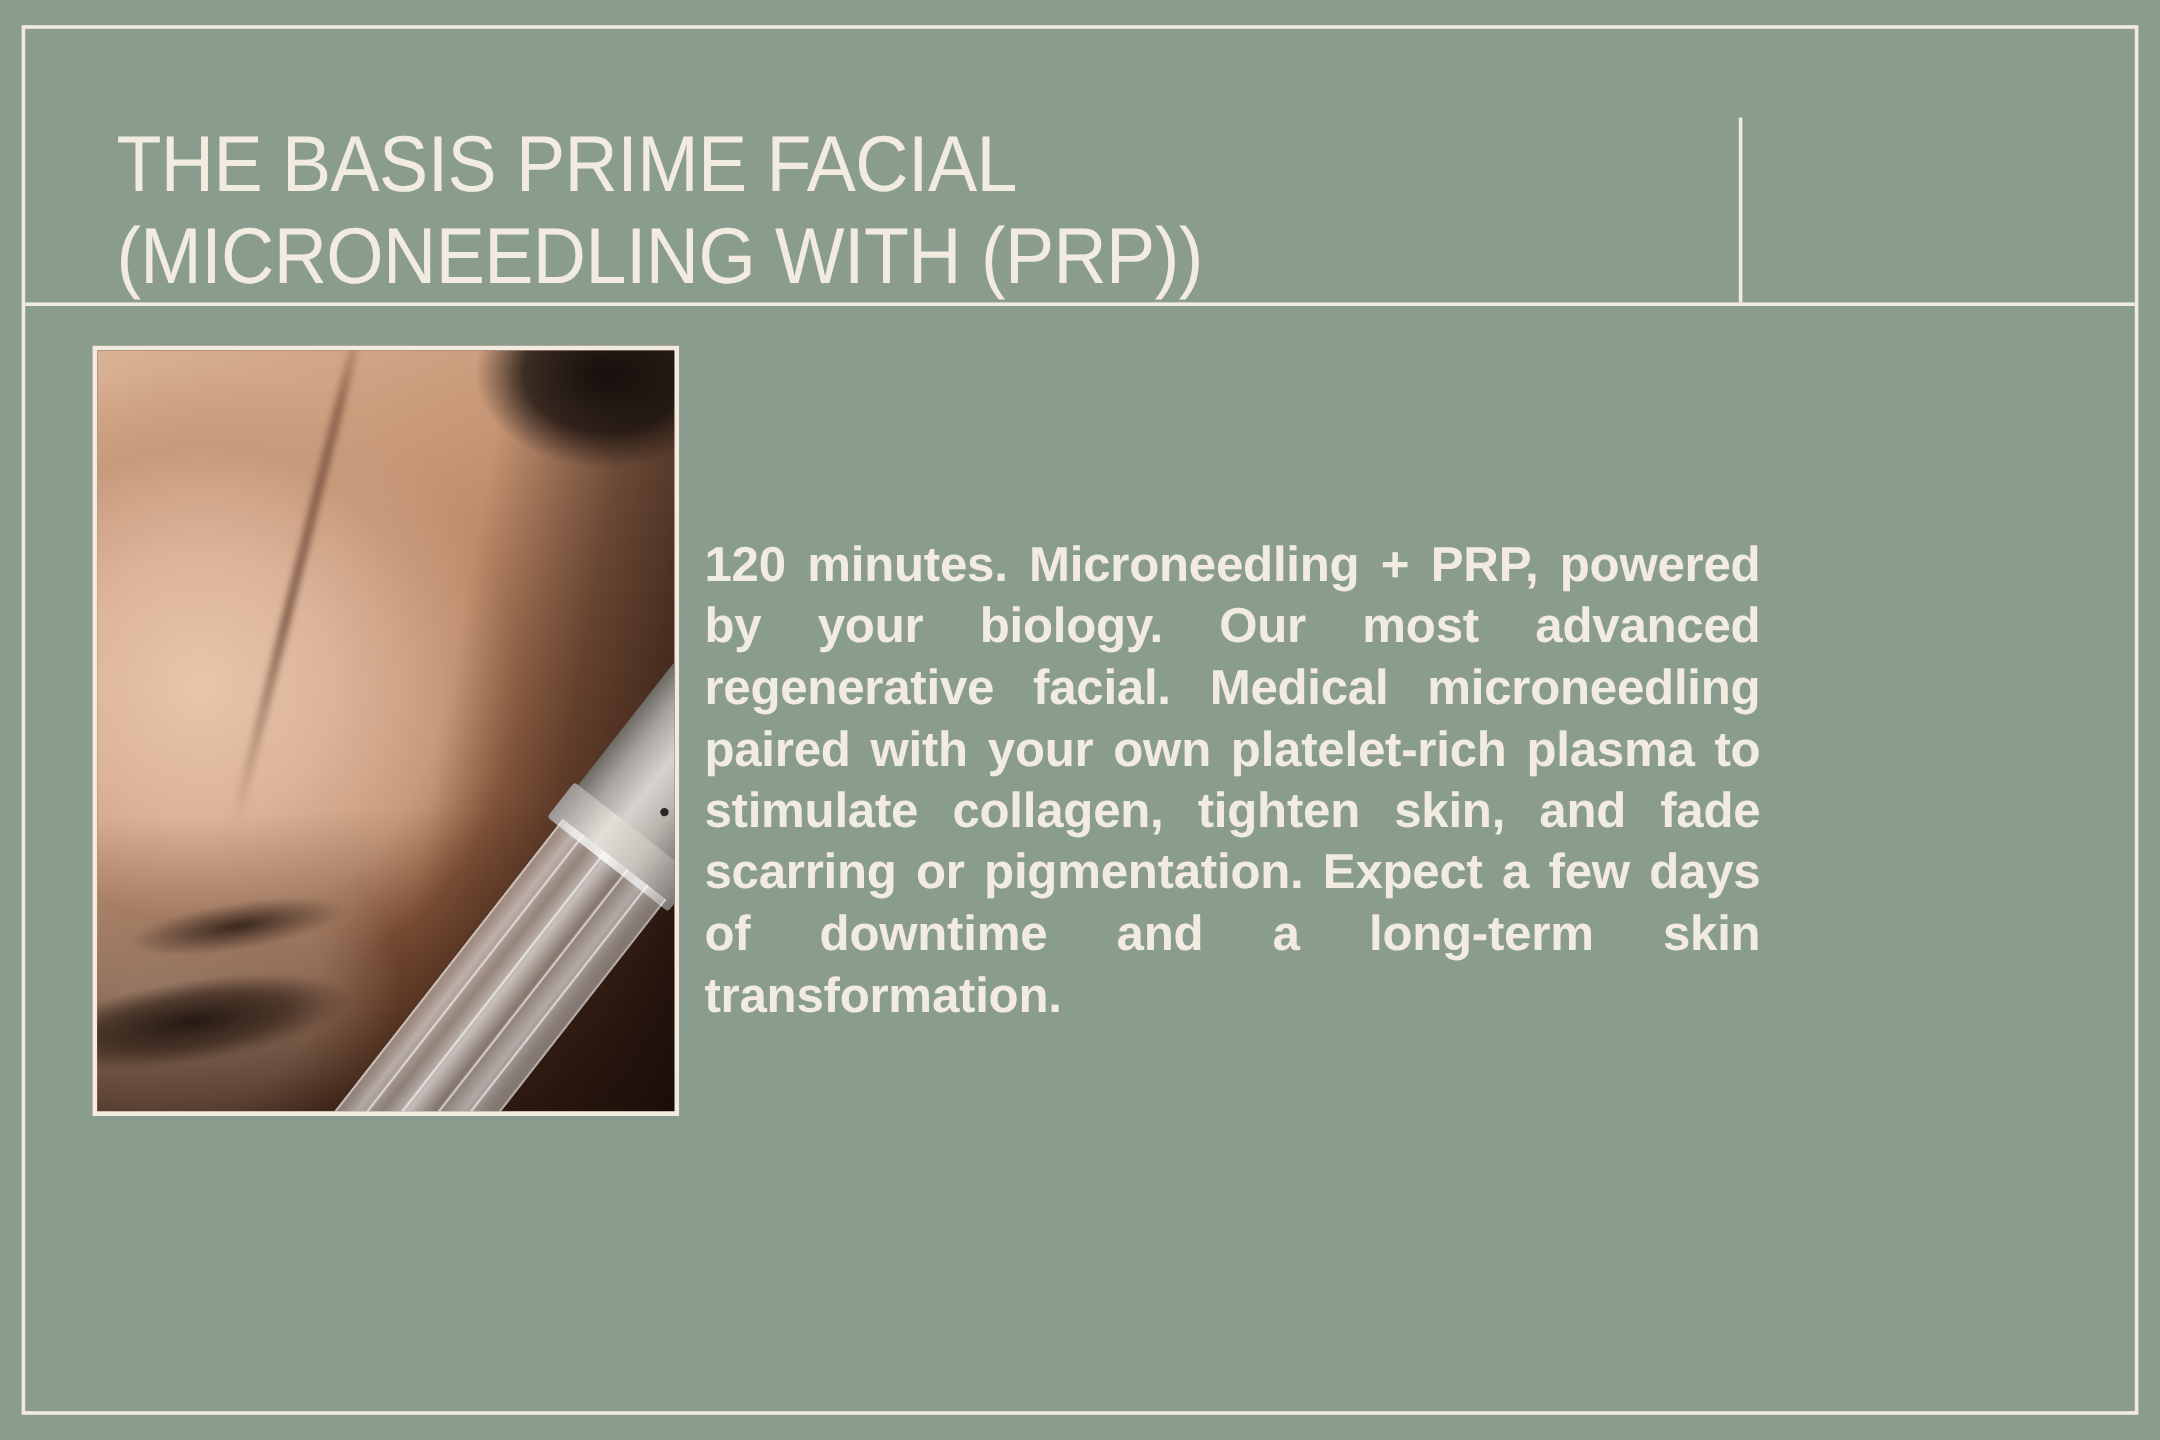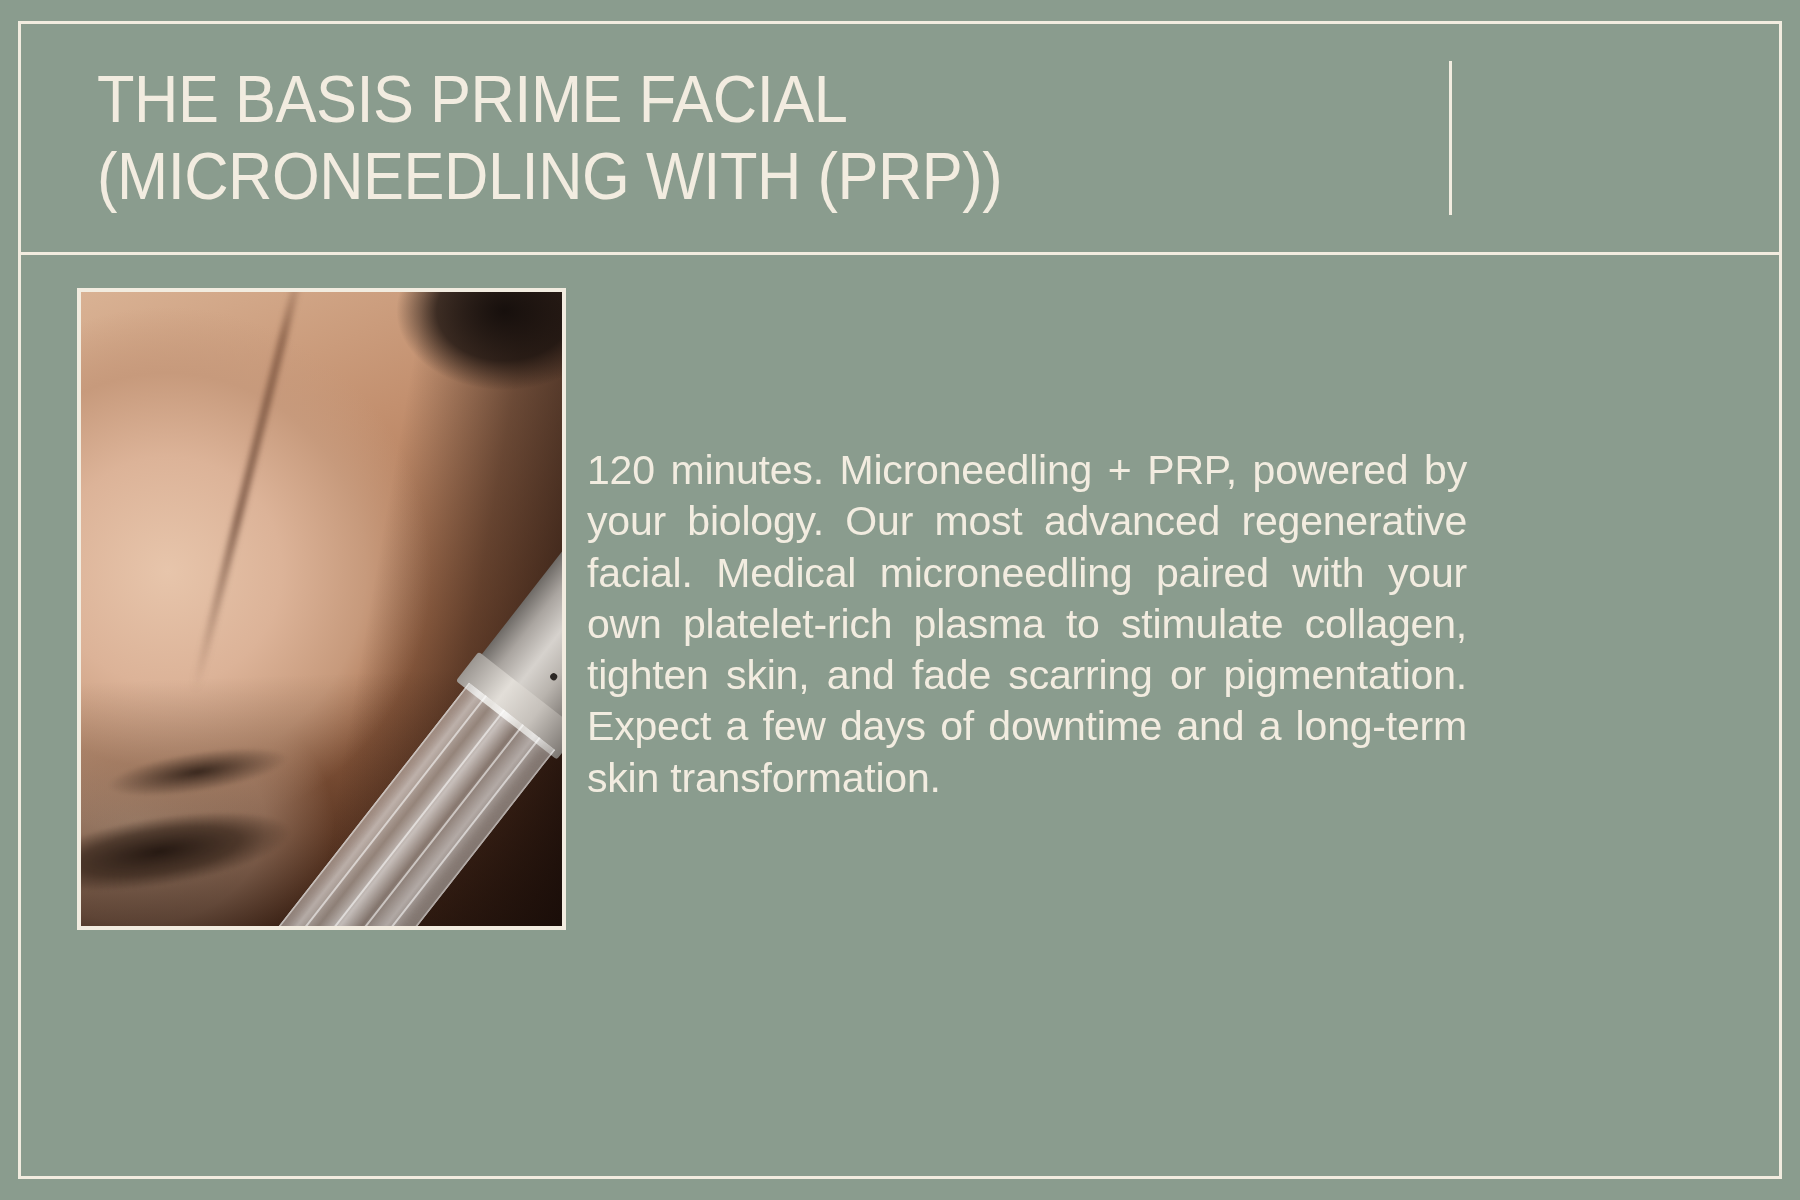--- a/index.html
+++ b/index.html
@@ -28,21 +28,21 @@
   
   .header {
     position: absolute;
     left: 0;
     top: 0;
     right: 0;
     height: 231px;
     border-bottom: 3px solid #f2ece0;
     box-sizing: border-box;
     display: flex;
-    align-items: center;
+    align-items: flex-end;
   }
 
   .header-title-cell {
     flex: 0 0 1431px;
     border-right: 3px solid #f2ece0;
     box-sizing: border-box;
     display: flex;
     align-items: center;
     padding-left: 76px;
     padding-right: 24px;
@@ -216,21 +216,21 @@
     left: 566px;
     top: 190px;
     width: 880px;
     margin: 0;
     color: #f2ece0;
     font-size: 41px;
     line-height: 1.25;
     text-align: justify;
     text-justify: inter-word;
     letter-spacing: -0.2px;
-    font-weight: 400;
+    font-weight: 700;
   }
 </style>
 </head>
 <body>
 
 <div class="card">
 
   <div class="header">
     <div class="header-title-cell">
       <h1 class="title">THE BASIS PRIME FACIAL

